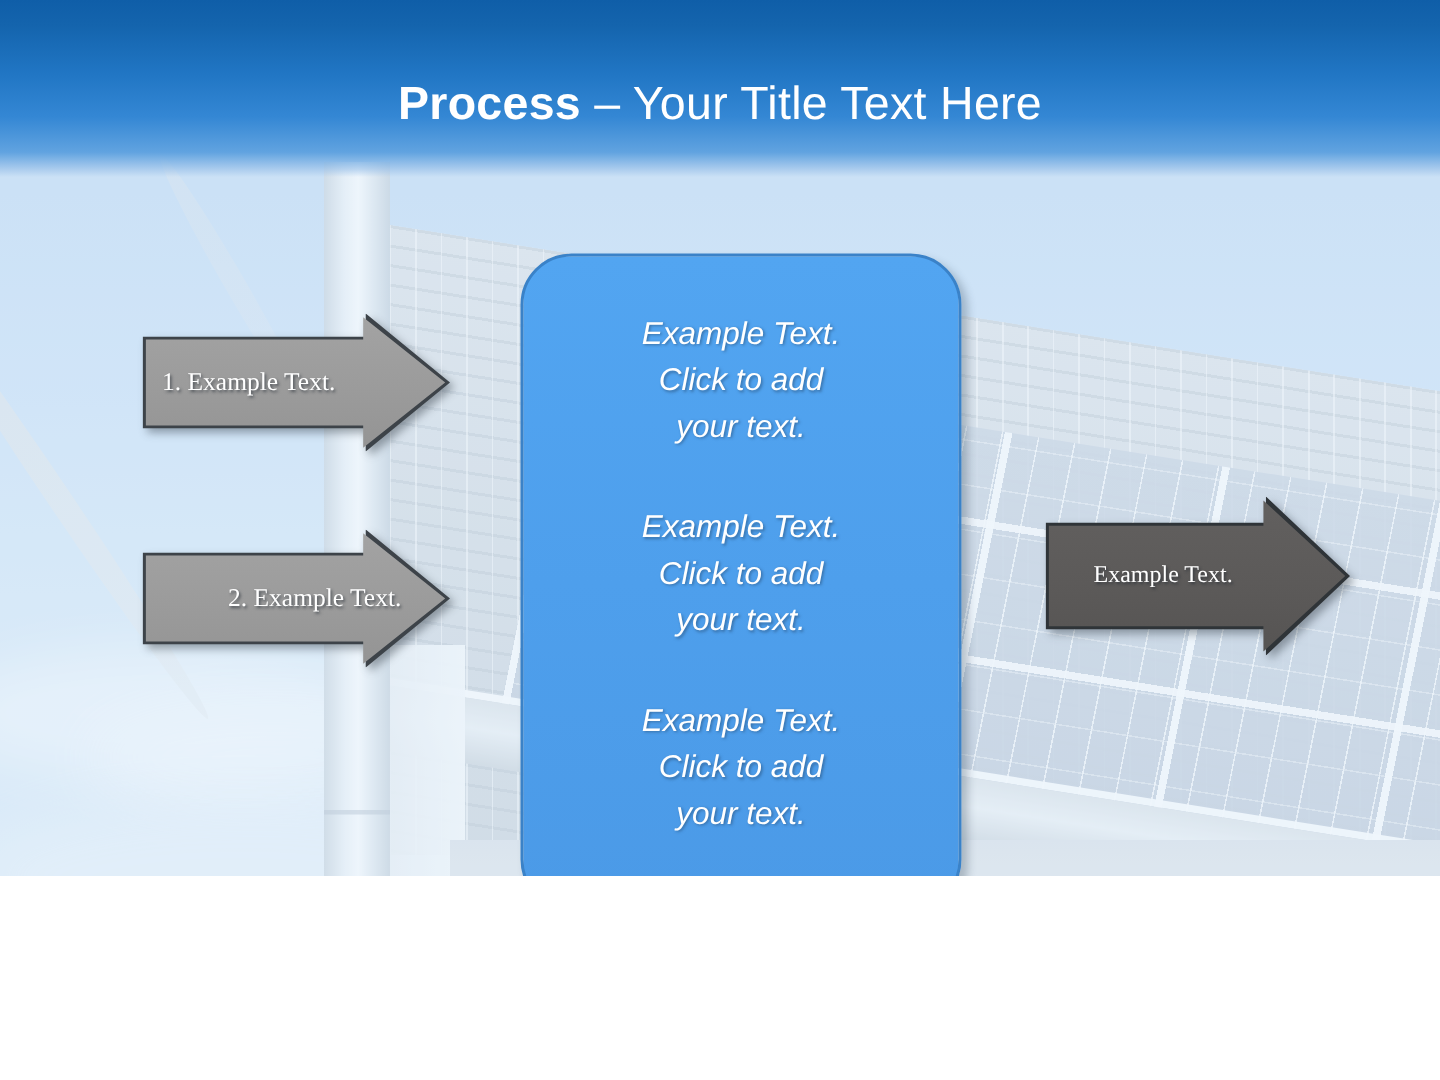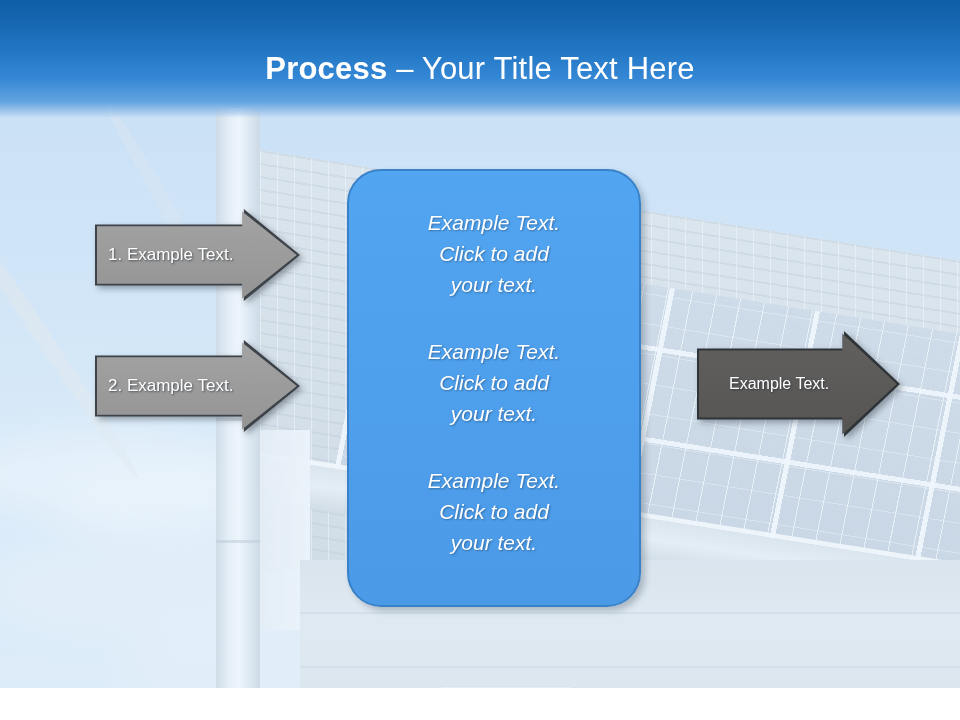--- a/index.html
+++ b/index.html
@@ -7,21 +7,21 @@
     padding: 0;
     background: #ffffff;
   }
   body {
     font-family: "Liberation Sans", sans-serif;
   }
 
   #slide {
     position: relative;
     width: 960px;
-    height: 688px;
+    height: 584px;
     overflow: hidden;
     background: #cfe2f7;
   }
 
   
   .bg-layer {
     position: absolute;
     inset: 0;
     overflow: hidden;
   }
@@ -228,20 +228,21 @@
     filter: drop-shadow(3px 3px 3px rgba(40,50,60,0.42));
   }
   .arrow .arrow-label {
     position: relative;
     z-index: 2;
     color: #ffffff;
     font-size: 17px;
     line-height: 20px;
     white-space: nowrap;
     text-shadow: 1px 1px 2px rgba(30,38,48,0.65);
+    font-family: Liberation Serif, serif;
   }
   .arrow-gray .arrow-outline {
     position: absolute;
     inset: 0;
     background: #3d4349;
     clip-path: polygon(
         0% 16.8%, 72.6% 16.8%, 72.6% 0%,
         100% 50%, 72.6% 100%, 72.6% 83.2%, 0% 83.2%);
     z-index: 0;
   }
@@ -269,21 +270,21 @@
     position: absolute;
     left: 2px; right: 2px; top: 2px; bottom: 2px;
     background: linear-gradient(180deg, #62605f 0%, #5c5a59 55%, #565453 100%);
     clip-path: polygon(
         0% 17.1%, 72.0% 17.1%, 72.0% 0.6%,
         99.4% 50%, 72.0% 99.4%, 72.0% 82.9%, 0% 82.9%);
     z-index: 1;
   }
 
   #arrow-1 { left: 95px;  top: 209px; width: 205px; height: 92px; }
-  #arrow-2 { left: 95px;  top: 340px; width: 205px; height: 92px; }
+  #arrow-2 { left: 95px;  top: 353px; width: 205px; height: 92px; padding-left: 44px; }
   #arrow-3 { left: 95px;  top: 466px; width: 205px; height: 92px; }
   #arrow-1 .arrow-label,
   #arrow-2 .arrow-label,
   #arrow-3 .arrow-label { margin-left: 13px; }
 
   #arrow-out { left: 697px; top: 331px; width: 203px; height: 106px; }
   #arrow-out .arrow-label { margin-left: 32px; font-size: 16px; }
 
   
   #blue-panel {

